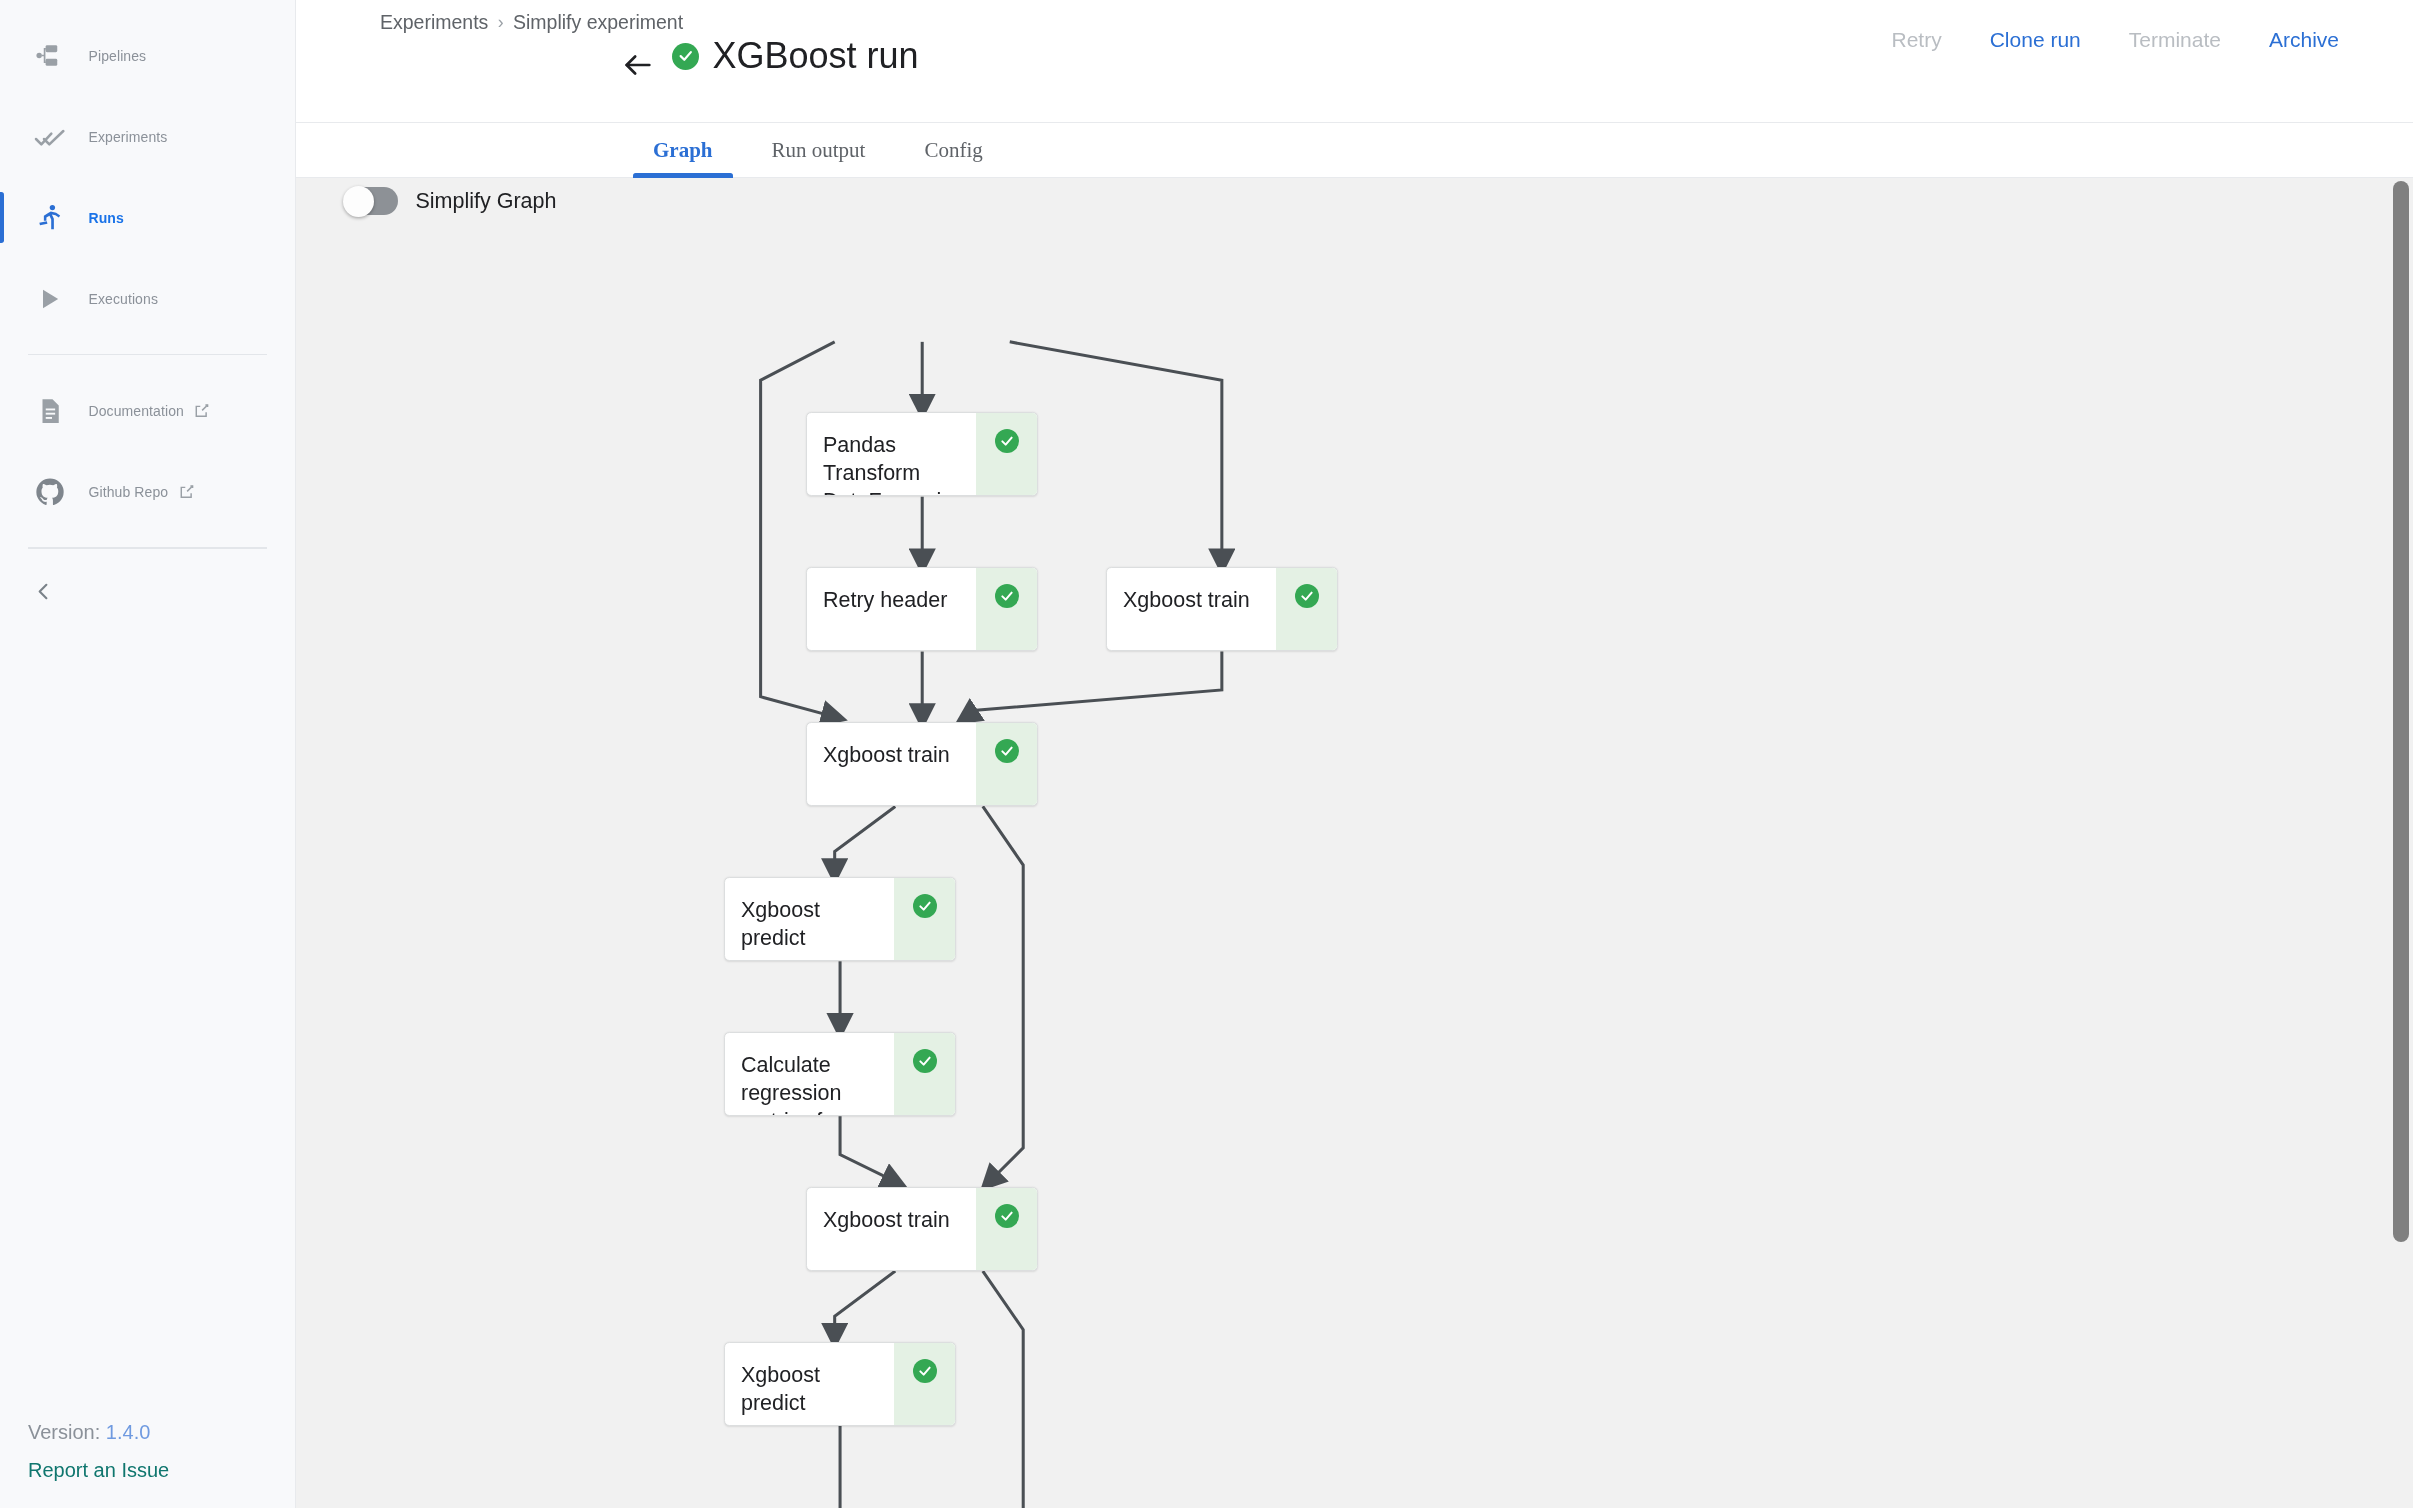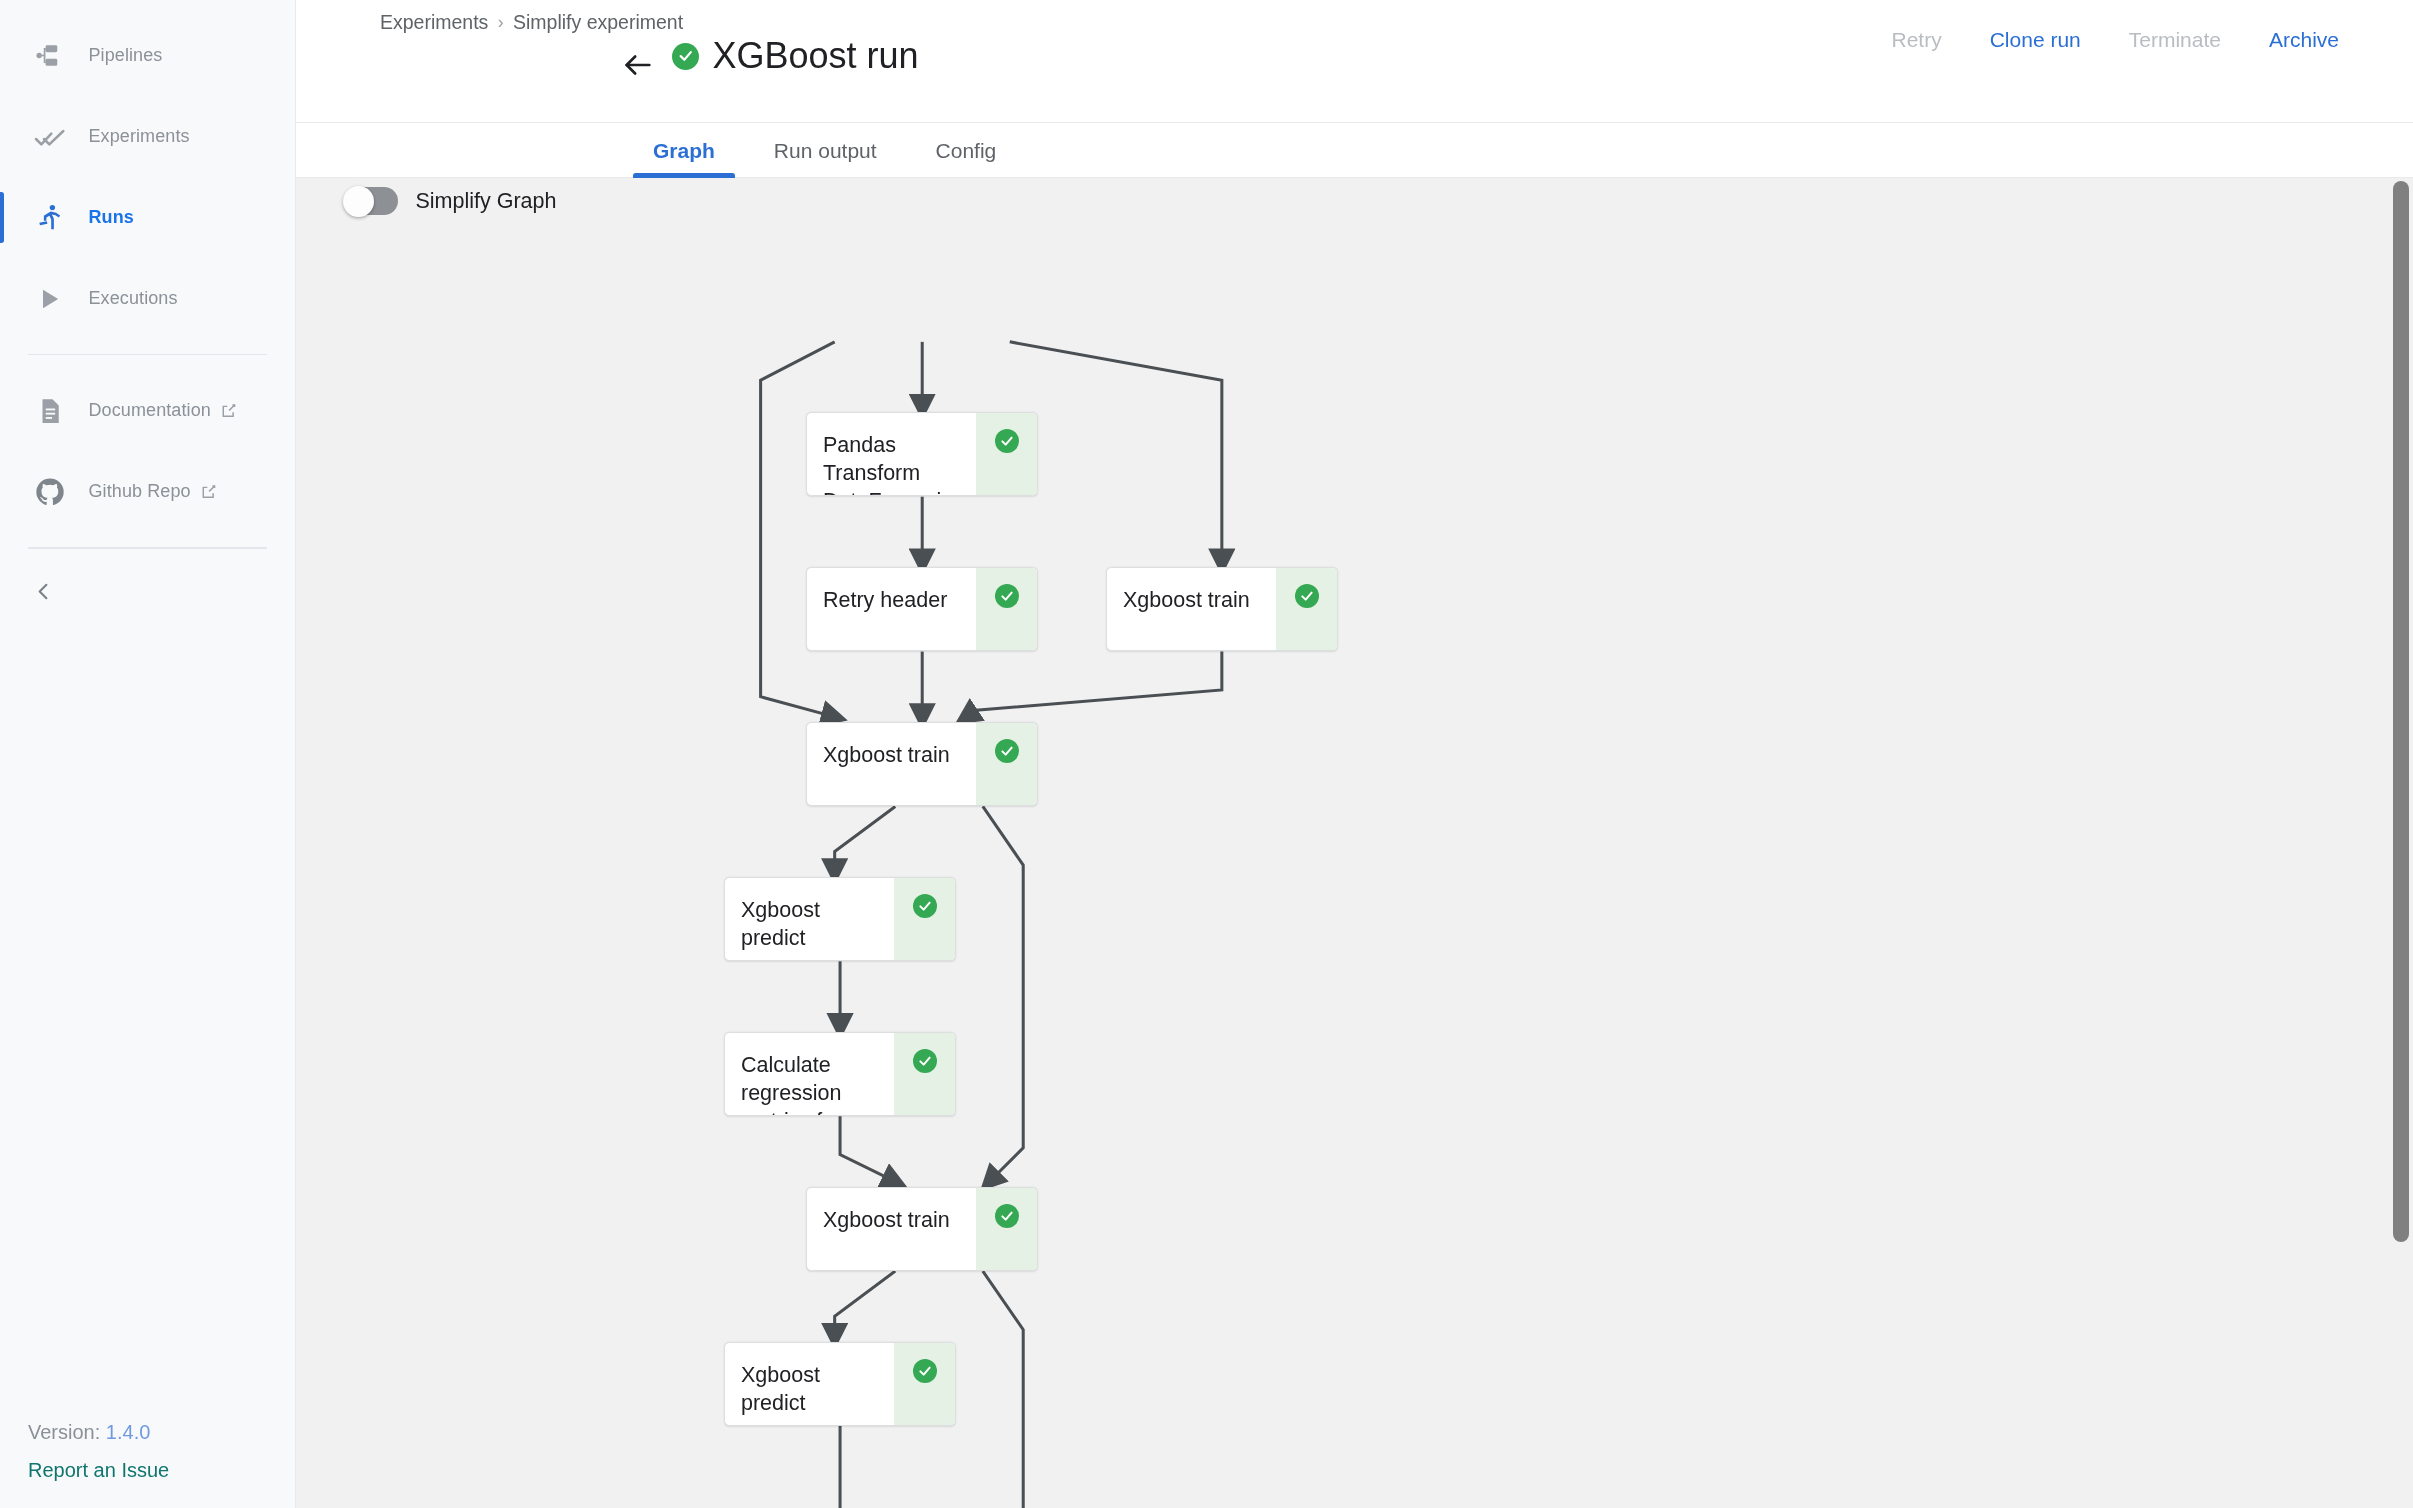--- a/index.html
+++ b/index.html
@@ -19,21 +19,21 @@
     border-right: 1.3px solid #e8eaed;
     flex: 0 0 296px;
   }
   .nav-list { padding-top: 15px; }
   .nav-item {
     position: relative;
     display: flex; align-items: center;
     height: 81px;
     padding-left: 28px;
     color: #8b9199;
-    font-size: 18px;
+    font-size: 14px;
     font-weight: 500;
     letter-spacing: 0.1px;
     cursor: pointer;
   }
   .nav-item .nav-icon {
     width: 43px; height: 43px;
     display: flex; align-items: center; justify-content: center;
     margin-right: 17.5px;
     flex: 0 0 43px;
   }
@@ -99,20 +99,21 @@
 
   
   #tabbar { position: relative; height: 55px; background: #fff; border-bottom: 1.3px solid #e8eaed; }
   .tabs { position: absolute; left: 337px; top: 0; display: flex; gap: 0; height: 55px; }
   .tab {
     position: relative; height: 55px;
     display: flex; align-items: center;
     padding: 0 20px; margin-right: 19px;
     font-size: 21px; color: #5f6368; font-weight: 500; cursor: pointer;
     white-space: nowrap;
+    font-family: Liberation Serif, serif;
   }
   .tab.active { color: #2b6fd4; font-weight: 700; }
   .tab.active::after {
     content: ""; position: absolute; left: 0; right: 0; bottom: 0;
     height: 5.4px; background: #2b6fd4; border-radius: 2.7px 2.7px 0 0;
   }
 
   
   #canvas { position: relative; width: 100%; height: 1331px; background: #f1f1f1; overflow: hidden; }
   .toggle-row {

